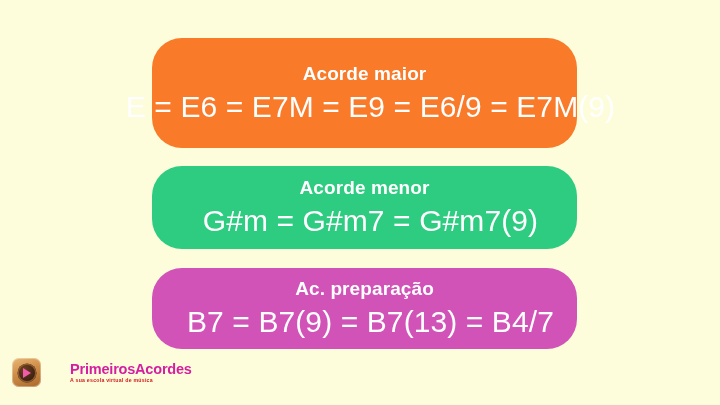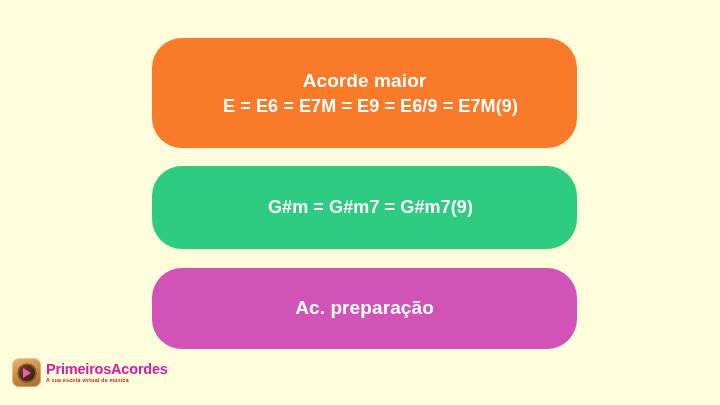--- a/index.html
+++ b/index.html
@@ -39,22 +39,22 @@
 
   .card-title {
     font-size: 19px;
     font-weight: bold;
     line-height: 1.42;
     letter-spacing: 0.1px;
     white-space: nowrap;
   }
 
   .card-line {
-    font-size: 18px;
-    font-weight: bold;
+    font-size: 30px;
+    font-weight: normal;
     line-height: 1.24;
     letter-spacing: 0.1px;
     white-space: nowrap;
     margin-left: 12px;
   }
 
   #card-major {
     top: 38px;
     height: 110px;
     background: #f97a28;
@@ -110,20 +110,21 @@
     border-top: 5px solid transparent;
     border-bottom: 5px solid transparent;
     border-left: 8px solid #f15ba8;
   }
 
   .logo-text {
     display: flex;
     flex-direction: column;
     justify-content: center;
     line-height: 1;
+    margin-left: 24px;
   }
   .logo-word {
     font-size: 14.5px;
     font-weight: bold;
     color: #d420a0;
     letter-spacing: -0.2px;
     white-space: nowrap;
   }
   .logo-tag {
     margin-top: 2px;
@@ -138,25 +139,27 @@
 <body>
 
 <div id="stage">
 
   <div class="card" id="card-major">
     <div class="card-title">Acorde maior</div>
     <div class="card-line">E = E6 = E7M = E9 = E6/9 = E7M(9)</div>
   </div>
 
   <div class="card" id="card-minor">
+    <div class="card-title">Acorde menor</div>
     <div class="card-line">G#m = G#m7 = G#m7(9)</div>
   </div>
 
   <div class="card" id="card-prep">
     <div class="card-title">Ac. preparação</div>
+    <div class="card-line">B7 = B7(9) = B7(13) = B4/7</div>
   </div>
 
   <div id="logo">
     <div class="logo-mark">
       <div class="disc"></div>
       <div class="play"></div>
     </div>
     <div class="logo-text">
       <div class="logo-word">PrimeirosAcordes</div>
       <div class="logo-tag">A sua escola virtual de música</div>

